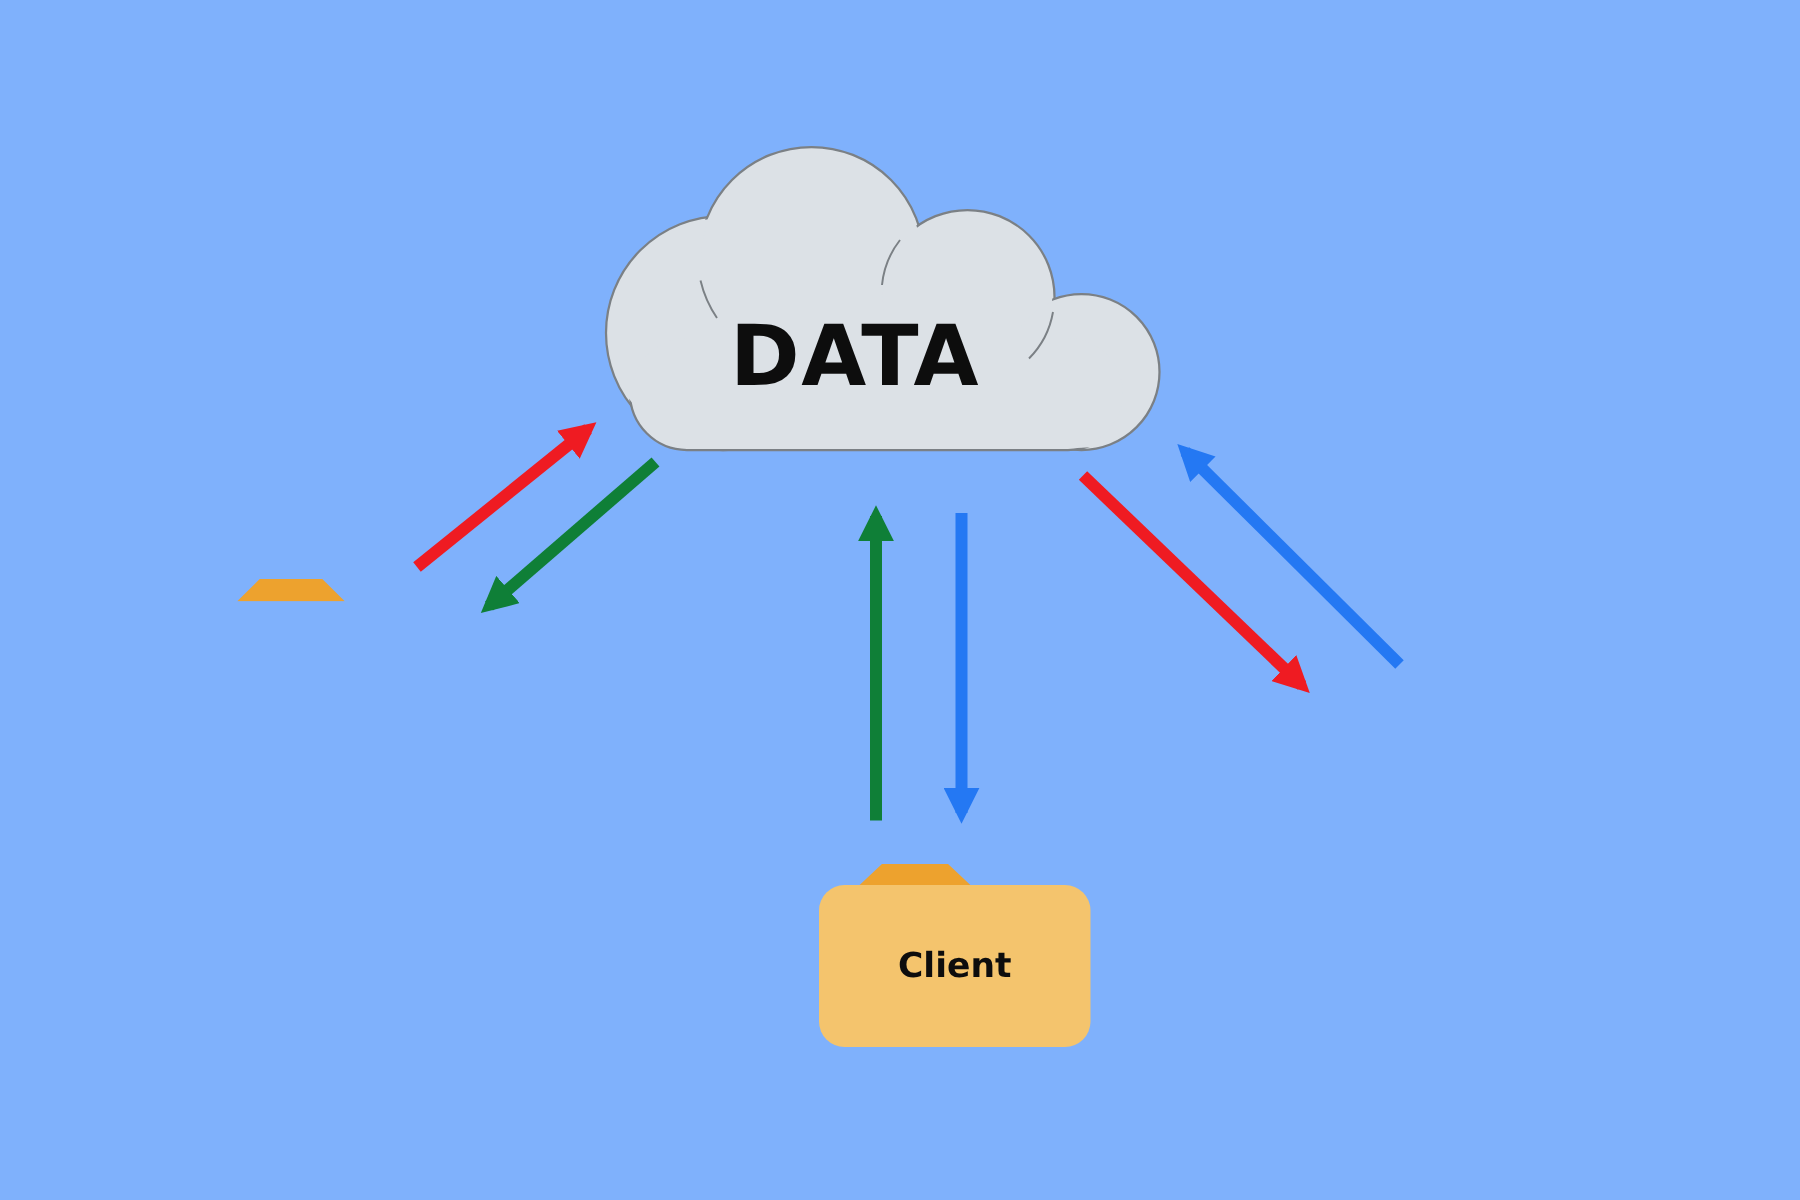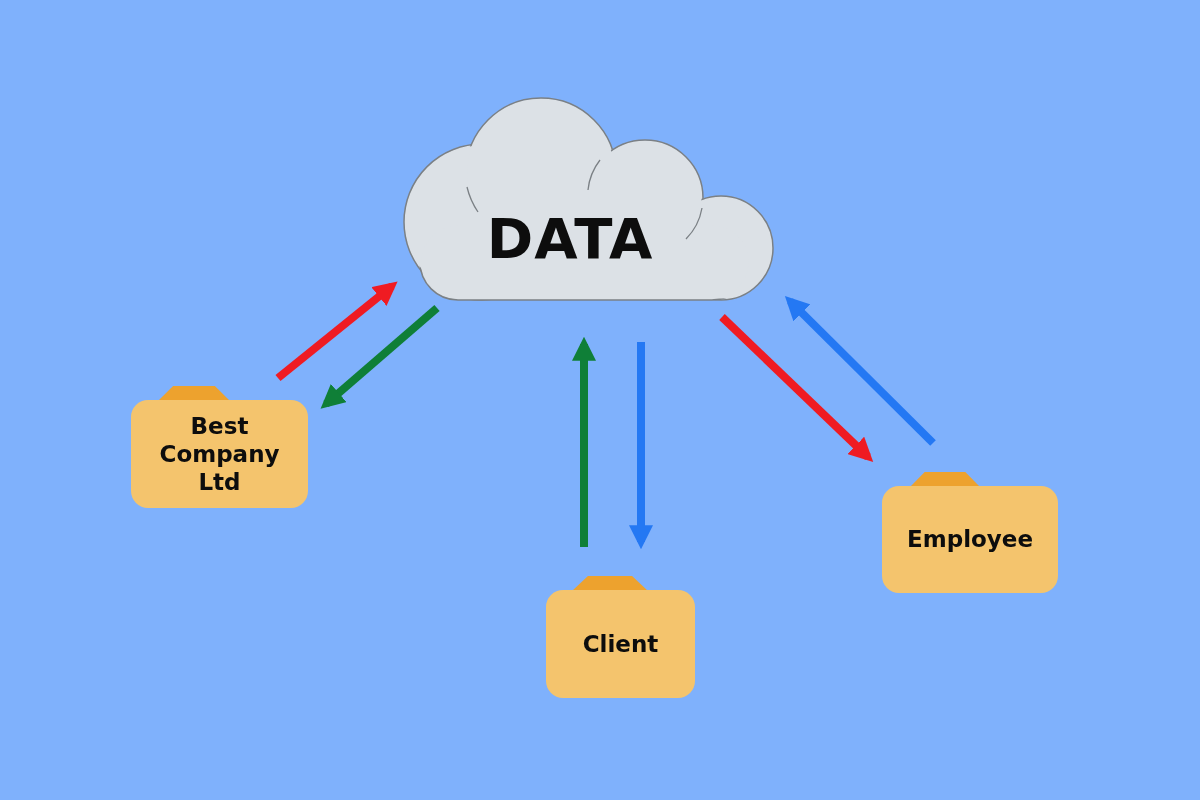--- a/index.html
+++ b/index.html
@@ -52,21 +52,21 @@
   .folder-label {
     font-size: 23px;
     font-weight: 700;
     color: var(--text);
     text-align: center;
     line-height: 1.22;
     white-space: pre-line;
   }
   .folder-best     { left: 131px; top: 386px; width: 177px; height: 122px; }
   .folder-best .folder-tab     { left: 27px; width: 72px; height: 15px; }
-  .folder-client   { left: 546px; top: 576px; width: 149px; height: 122px; }
+  .folder-client   { left: 546px; top: 576px; width: 181px; height: 122px; }
   .folder-client .folder-tab   { left: 26px; width: 76px; height: 15px; }
   .folder-employee { left: 882px; top: 472px; width: 176px; height: 121px; }
   .folder-employee .folder-tab { left: 28px; width: 70px; height: 15px; }
 </style>
 </head>
 <body>
 
 <div class="canvas">
 
   <svg id="diagram-svg" width="1200" height="800" viewBox="0 0 1200 800">
@@ -117,34 +117,23 @@
         <line x1="641" y1="342" x2="641" y2="542" stroke="#2478f3" stroke-width="8" marker-end="url(#ah3)"></line>
         <line x1="722" y1="317" x2="868" y2="457" stroke="#ef1b22" stroke-width="8" marker-end="url(#ah4)"></line>
         <line x1="933" y1="443" x2="790" y2="301" stroke="#2478f3" stroke-width="8" marker-end="url(#ah5)"></line>
       </g>
   </svg>
 
   <div class="cloud-label">DATA</div>
 
   <div class="folder folder-best">
     <div class="folder-tab"></div>
-    <div class="folder-body">
-      <span class="folder-label">Best
-Company
-Ltd</span>
-    </div>
   </div>
 
   <div class="folder folder-client">
     <div class="folder-tab"></div>
     <div class="folder-body">
       <span class="folder-label">Client</span>
     </div>
   </div>
 
-  <div class="folder folder-employee">
-    <div class="folder-tab"></div>
-    <div class="folder-body">
-      <span class="folder-label">Employee</span>
-    </div>
-  </div>
 
 </div>
 
 </body></html>

